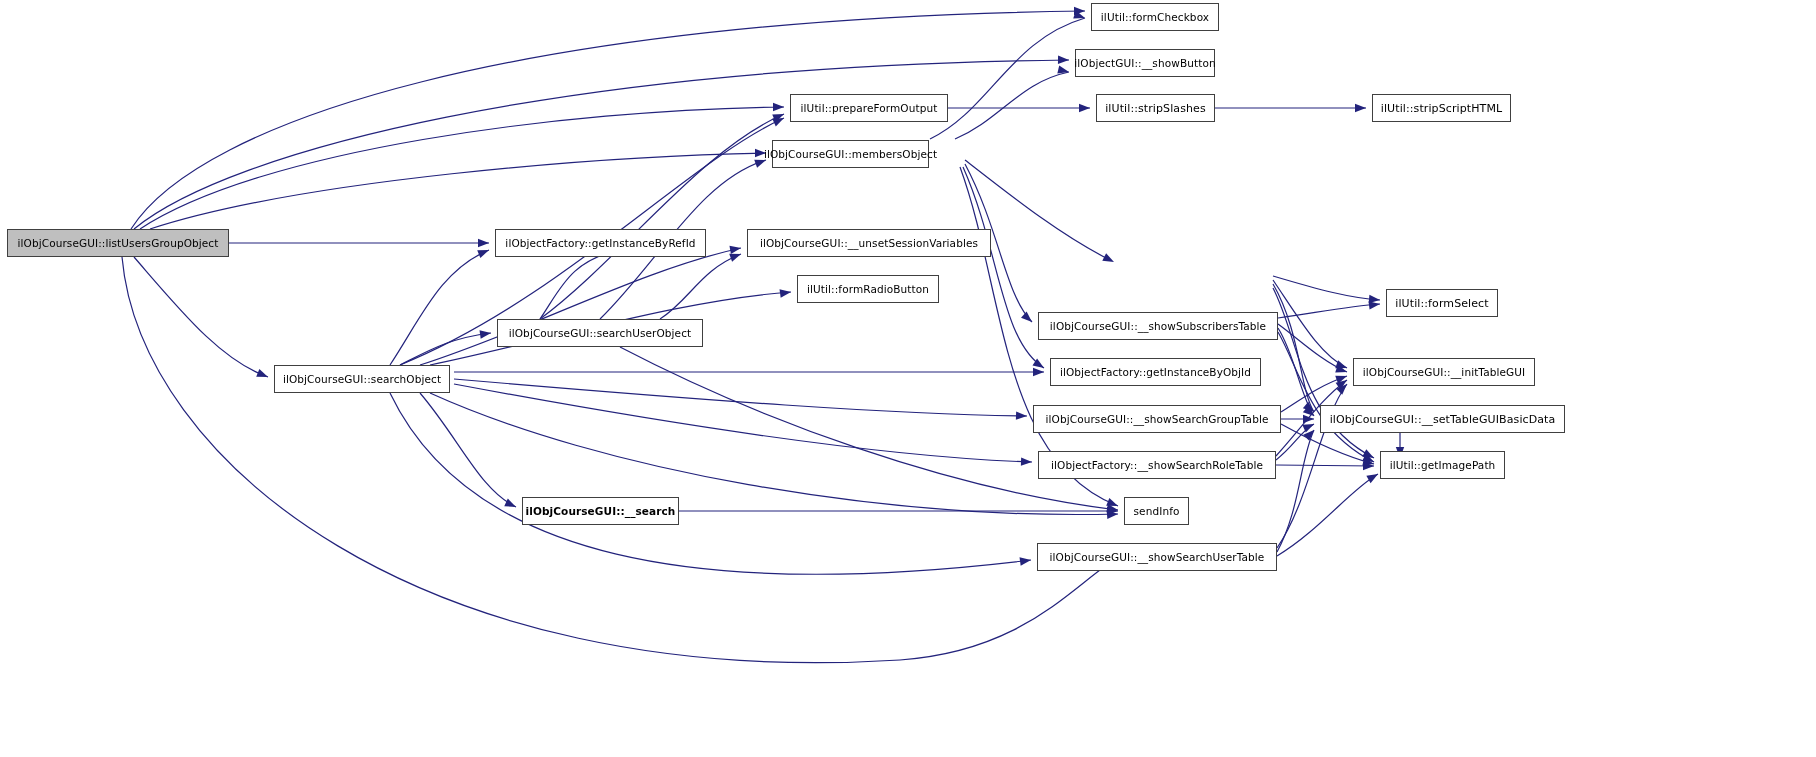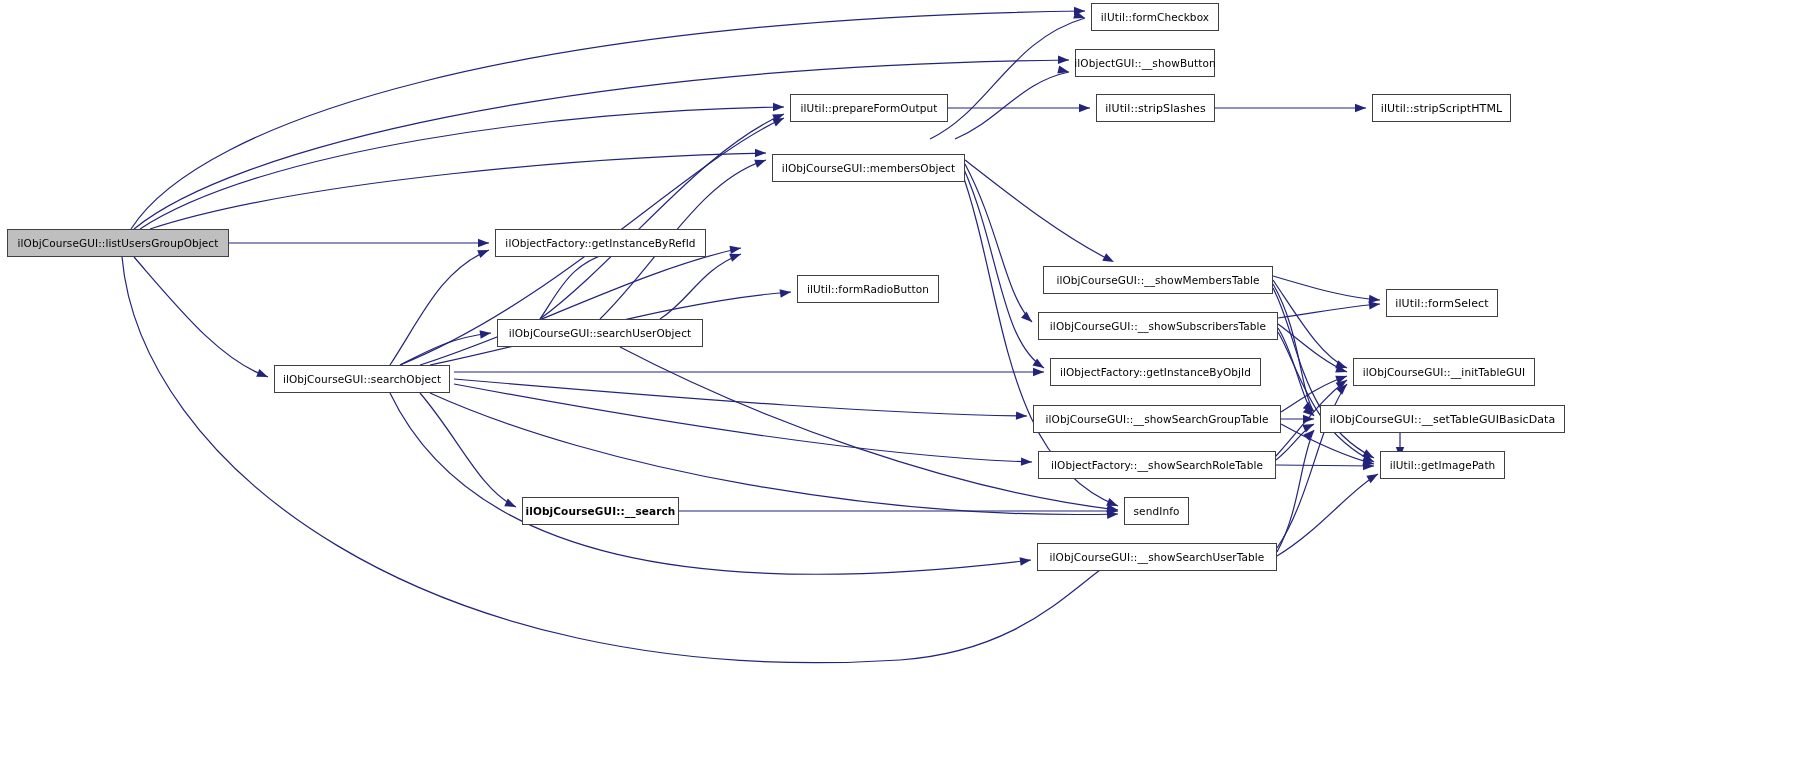--- a/index.html
+++ b/index.html
@@ -163,31 +163,31 @@
     </div>
     <div class="node" style="left: 790px; top: 94px; width: 158px;">
       <span class="node-label" style="font-size: 10.5px;">ilUtil::prepareFormOutput</span>
     </div>
     <div class="node" style="left: 1096px; top: 94px; width: 119px;">
       <span class="node-label" style="font-size: 11px;">ilUtil::stripSlashes</span>
     </div>
     <div class="node" style="left: 1372px; top: 94px; width: 139px;">
       <span class="node-label" style="font-size: 11px;">ilUtil::stripScriptHTML</span>
     </div>
-    <div class="node" style="left: 772px; top: 154px; width: 193px;">
+    <div class="node" style="left: 772px; top: 140px; width: 157px;">
       <span class="node-label" style="font-size: 10.5px;">ilObjCourseGUI::membersObject</span>
     </div>
     <div class="node" style="left: 495px; top: 229px; width: 211px;">
       <span class="node-label" style="font-size: 10.5px;">ilObjectFactory::getInstanceByRefId</span>
     </div>
+    <div class="node" style="left: 747px; top: 229px; width: 244px;">
+      <span class="node-label" style="font-size: 10.5px;">ilObjCourseGUI::__unsetSessionVariables</span>
+    </div>
     <div class="node" style="left: 797px; top: 275px; width: 142px;">
       <span class="node-label" style="font-size: 10.5px;">ilUtil::formRadioButton</span>
-    </div>
-    <div class="node" style="left: 1043px; top: 266px; width: 230px;">
-      <span class="node-label" style="font-size: 10.5px;">ilObjCourseGUI::__showMembersTable</span>
     </div>
     <div class="node" style="left: 1386px; top: 289px; width: 112px;">
       <span class="node-label" style="font-size: 11px;">ilUtil::formSelect</span>
     </div>
     <div class="node" style="left: 1038px; top: 312px; width: 240px;">
       <span class="node-label" style="font-size: 10.5px;">ilObjCourseGUI::__showSubscribersTable</span>
     </div>
     <div class="node" style="left: 1050px; top: 358px; width: 211px;">
       <span class="node-label" style="font-size: 10.5px;">ilObjectFactory::getInstanceByObjId</span>
     </div>

